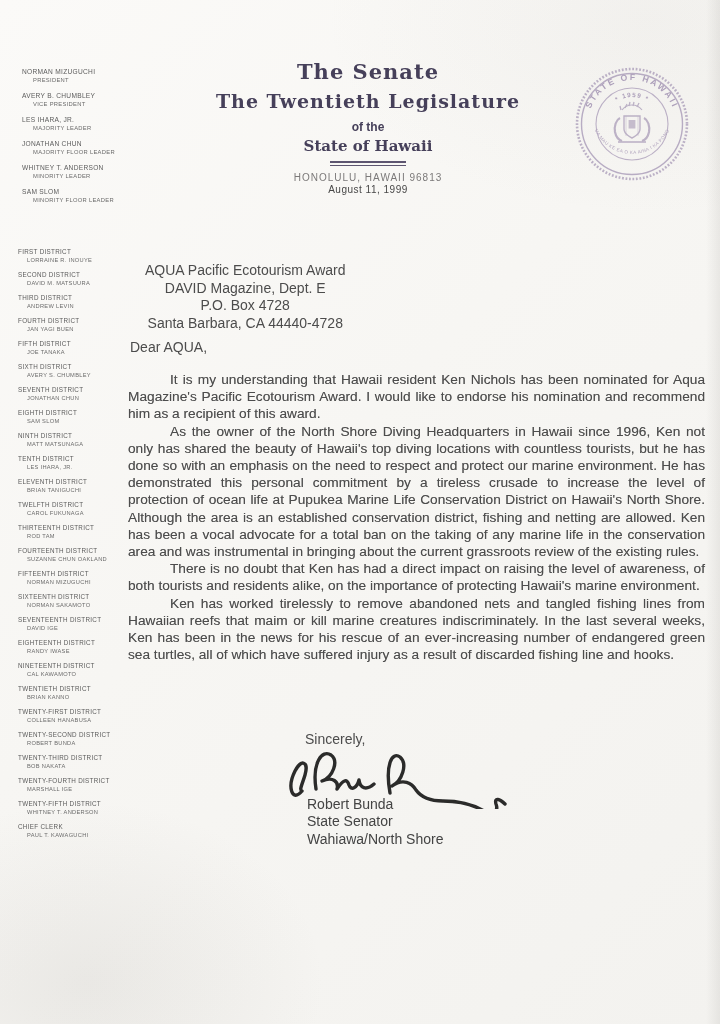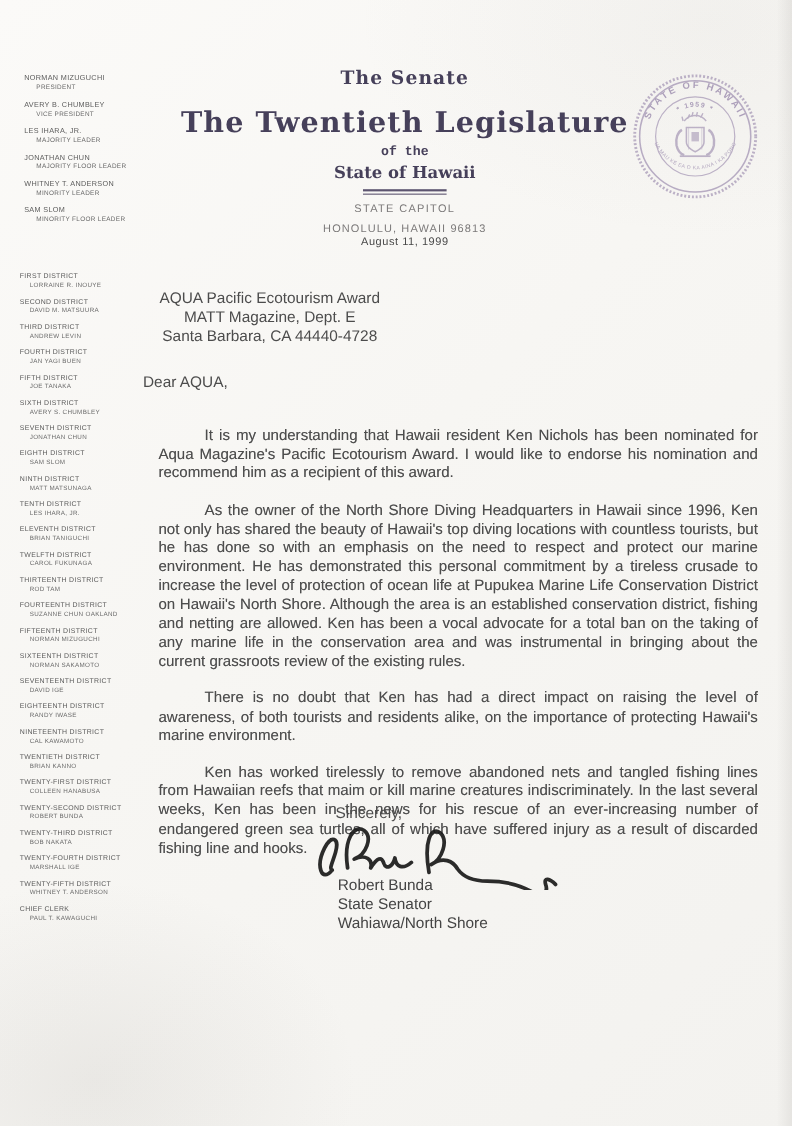--- a/index.html
+++ b/index.html
@@ -17,36 +17,36 @@
   .officers{position:absolute;left:22px;top:68px;width:120px;}
   .officer{margin-bottom:8px;}
   .o-name{font-size:6.6px;line-height:8px;letter-spacing:.3px;color:#5b5b5b;}
   .o-title{font-size:5.8px;line-height:8px;letter-spacing:.3px;color:#6b6b6b;margin-left:11px;}
   .districts{position:absolute;left:18px;top:248px;width:125px;}
   .district{margin-bottom:7px;}
   .d-label{font-size:6.3px;line-height:8px;letter-spacing:.3px;color:#5b5b5b;}
   .d-name{font-size:5.7px;line-height:8px;letter-spacing:.3px;color:#6b6b6b;margin-left:9px;}
   
   .letterhead{position:absolute;left:158px;top:58px;width:420px;text-align:center;color:#46405a;}
-  .lh1{font-family:"DejaVu Serif", serif;font-weight:bold;font-size:17px;line-height:27px;letter-spacing:1px;}
-  .lh2{font-family:"DejaVu Serif", serif;font-weight:bold;font-size:26px;line-height:30px;letter-spacing:1px;margin-top:12px;}
-  .lh3{font-family:Liberation Mono, monospace;font-weight:bold;font-size:12px;line-height:15px;margin-top:4px;}
+  .lh1{font-family:"DejaVu Serif", serif;font-weight:bold;font-size:21px;line-height:27px;letter-spacing:1px;}
+  .lh2{font-family:"DejaVu Serif", serif;font-weight:bold;font-size:19px;line-height:30px;letter-spacing:1px;margin-top:1px;}
+  .lh3{font-family:Liberation Sans, sans-serif;font-weight:bold;font-size:12px;line-height:15px;margin-top:4px;}
   .lh4{font-family:"DejaVu Serif", serif;font-weight:bold;font-size:15px;line-height:19px;margin-top:2px;}
   .rule{width:76px;margin:5px auto 0 auto;border-top:2.5px solid #5d5570;border-bottom:1px solid #5d5570;height:2px;}
   .lh5{font-size:10px;line-height:13px;letter-spacing:1.2px;color:#7b7979;margin-top:7px;}
   .lh6{font-size:10px;line-height:13px;letter-spacing:1px;color:#7b7979;margin-top:5px;}
   .date{font-size:10px;letter-spacing:.5px;color:#474747;}
   
   .seal{position:absolute;left:572px;top:64px;width:120px;height:120px;opacity:.85;}
   
   .recipient{position:absolute;left:145px;top:262px;font-size:14px;line-height:17.6px;color:#4c4c4c;text-align:center;}
   .salutation{position:absolute;left:130px;top:339px;font-size:14px;color:#4c4c4c;}
   .body-text{position:absolute;left:128px;top:371px;width:577px;font-size:13.7px;line-height:17.2px;
     text-align:justify;color:#4d4d4d;text-shadow:0 0 .4px rgba(90,90,90,.55);}
-  .body-text p{margin:16px;text-indent:42px;}
+  .body-text p{margin:0;text-indent:42px;}
   .closing{position:absolute;left:305px;top:731px;font-size:14px;color:#4c4c4c;}
   .signature-svg{position:absolute;left:286px;top:727px;width:240px;height:82px;}
   .sig-block{position:absolute;left:307px;top:796px;font-size:14px;line-height:17.4px;color:#444;}
 </style>
 </head>
 <body>
 
 <div class="page">
 
   <div class="officers">
@@ -211,21 +211,20 @@
       <div class="d-name">PAUL T. KAWAGUCHI</div>
     </div>
   </div>
 
   <div class="letterhead">
     <div class="lh1">The Senate</div>
     <div class="lh2">The Twentieth Legislature</div>
     <div class="lh3">of the</div>
     <div class="lh4">State of Hawaii</div>
     <div class="rule"></div>
-    <div class="lh5">STATE CAPITOL</div>
     <div class="lh6">HONOLULU, HAWAII 96813</div>
     <div class="date">August 11, 1999</div>
   </div>
 
   <svg class="seal" viewBox="0 0 120 120">
     <g stroke="#a091b1" fill="none">
       <circle cx="60" cy="60" r="55" stroke-width="2.6" stroke-dasharray="1.8 1.7" opacity=".8"></circle>
       <circle cx="60" cy="60" r="50.5" stroke-width="1.4" opacity=".85"></circle>
       <circle cx="60" cy="60" r="36" stroke-width="1.1" opacity=".8"></circle>
     </g>
@@ -252,22 +251,23 @@
       <path d="M72,54 c4,2 6,8 5,14 c-1,5 -4,8 -7,9" fill="none" stroke-width="2.2"></path>
       <path d="M50,46 c3,-4 6,-5 10,-5 c4,0 7,1 10,5" fill="none" stroke-width="1.2"></path>
       <path d="M53,44 l2,-4 M57,42 l1,-4 M61,42 l1,-4 M65,43 l2,-4 M49,46 l-1,-4" stroke-width="1.3" fill="none"></path>
       <path d="M46,78 h28" stroke-width="1.6" fill="none"></path>
     </g>
   </svg>
 
   <div class="recipient">
     <div>AQUA Pacific Ecotourism Award</div>
 
-    <div>MATT Magazine, Dept. E</div>
-
+    <div>DAVID Magazine, Dept. E</div>
+
+    <div>P.O. Box 4728</div>
 
     <div>Santa Barbara, CA  44440-4728</div>
   </div>
 
   <div class="salutation">Dear AQUA,</div>
 
   <div class="body-text">
     <p>It is my understanding that Hawaii resident Ken Nichols has been nominated for Aqua Magazine's Pacific Ecotourism Award.  I would like to endorse his nomination and recommend him as a recipient of this award.</p>
 
     <p>As the owner of the North Shore Diving Headquarters in Hawaii since 1996, Ken not only has shared the beauty of Hawaii's top diving locations with countless tourists, but he has done so with an emphasis on the need to respect and protect our marine environment.  He has demonstrated this personal commitment by a tireless crusade to increase the level of protection of ocean life at Pupukea Marine Life Conservation District on Hawaii's North Shore.  Although the area is an established conservation district, fishing and netting are allowed.  Ken has been a vocal advocate for a total ban on the taking of any marine life in the conservation area and was instrumental in bringing about the current grassroots review of the existing rules.</p>

